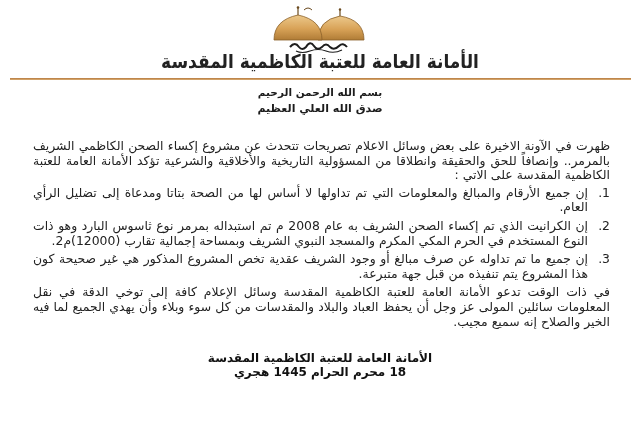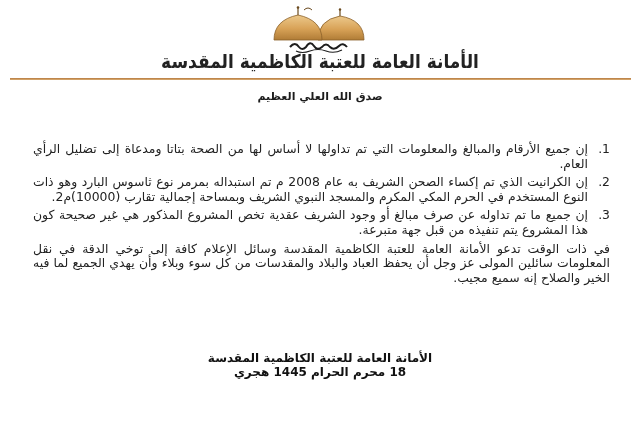--- a/index.html
+++ b/index.html
@@ -75,33 +75,35 @@
       <path d="M30 43 q5 -6 9 0 q3 4 7 0 q4 -7 8 -1 q3 5 8 1 q4 -5 8 0 q4 4 9 -1 q4 -4 8 1" fill="none" stroke="#1d1d1d" stroke-width="2"></path>
       <path d="M36 47 q6 3 14 0 q8 -3 16 0 q8 3 16 -1" fill="none" stroke="#1d1d1d" stroke-width="1.1"></path>
     </svg>
   </div>
 
   <div class="org-calligraphy">الأمانة العامة للعتبة الكاظمية المقدسة</div>
 
   <div class="gold-rule"></div>
 
   <div class="basmala">
+    <div class="b1">بسم الله الرحمن الرحيم</div>
     <div class="b3">صدق الله العلي العظيم</div>
   </div>
 
   <div class="content">
+    <p>ظهرت في الآونة الاخيرة على بعض وسائل الاعلام تصريحات تتحدث عن مشروع إكساء الصحن الكاظمي الشريف بالمرمر.. وإنصافاً للحق والحقيقة وانطلاقا من المسؤولية التاريخية والأخلاقية والشرعية تؤكد الأمانة العامة للعتبة الكاظمية المقدسة على الاتي :</p>
 
     <div class="list">
       <div class="li">
         <span class="num">1.</span>
         <span class="txt">إن جميع الأرقام والمبالغ والمعلومات التي تم تداولها لا أساس لها من الصحة بتاتا ومدعاة إلى تضليل الرأي العام.</span>
       </div>
       <div class="li">
         <span class="num">2.</span>
-        <span class="txt">إن الكرانيت الذي تم إكساء الصحن الشريف به عام 2008 م تم استبداله بمرمر نوع ثاسوس البارد وهو ذات النوع المستخدم في الحرم المكي المكرم والمسجد النبوي الشريف وبمساحة إجمالية تقارب (10000)م2.</span>
+        <span class="txt">إن الكرانيت الذي تم إكساء الصحن الشريف به عام 2008 م تم استبداله بمرمر نوع ثاسوس البارد وهو ذات النوع المستخدم في الحرم المكي المكرم والمسجد النبوي الشريف وبمساحة إجمالية تقارب (12000)م2.</span>
       </div>
       <div class="li">
         <span class="num">3.</span>
         <span class="txt">إن جميع ما تم تداوله عن صرف مبالغ أو وجود الشريف عقدية تخص المشروع المذكور هي غير صحيحة كون هذا المشروع يتم تنفيذه من قبل جهة متبرعة.</span>
       </div>
     </div>
 
     <p class="closing">في ذات الوقت تدعو الأمانة العامة للعتبة الكاظمية المقدسة وسائل الإعلام كافة إلى توخي الدقة في نقل المعلومات سائلين المولى عز وجل أن يحفظ العباد والبلاد والمقدسات من كل سوء وبلاء وأن يهدي الجميع لما فيه الخير والصلاح إنه سميع مجيب.</p>
   </div>
 

